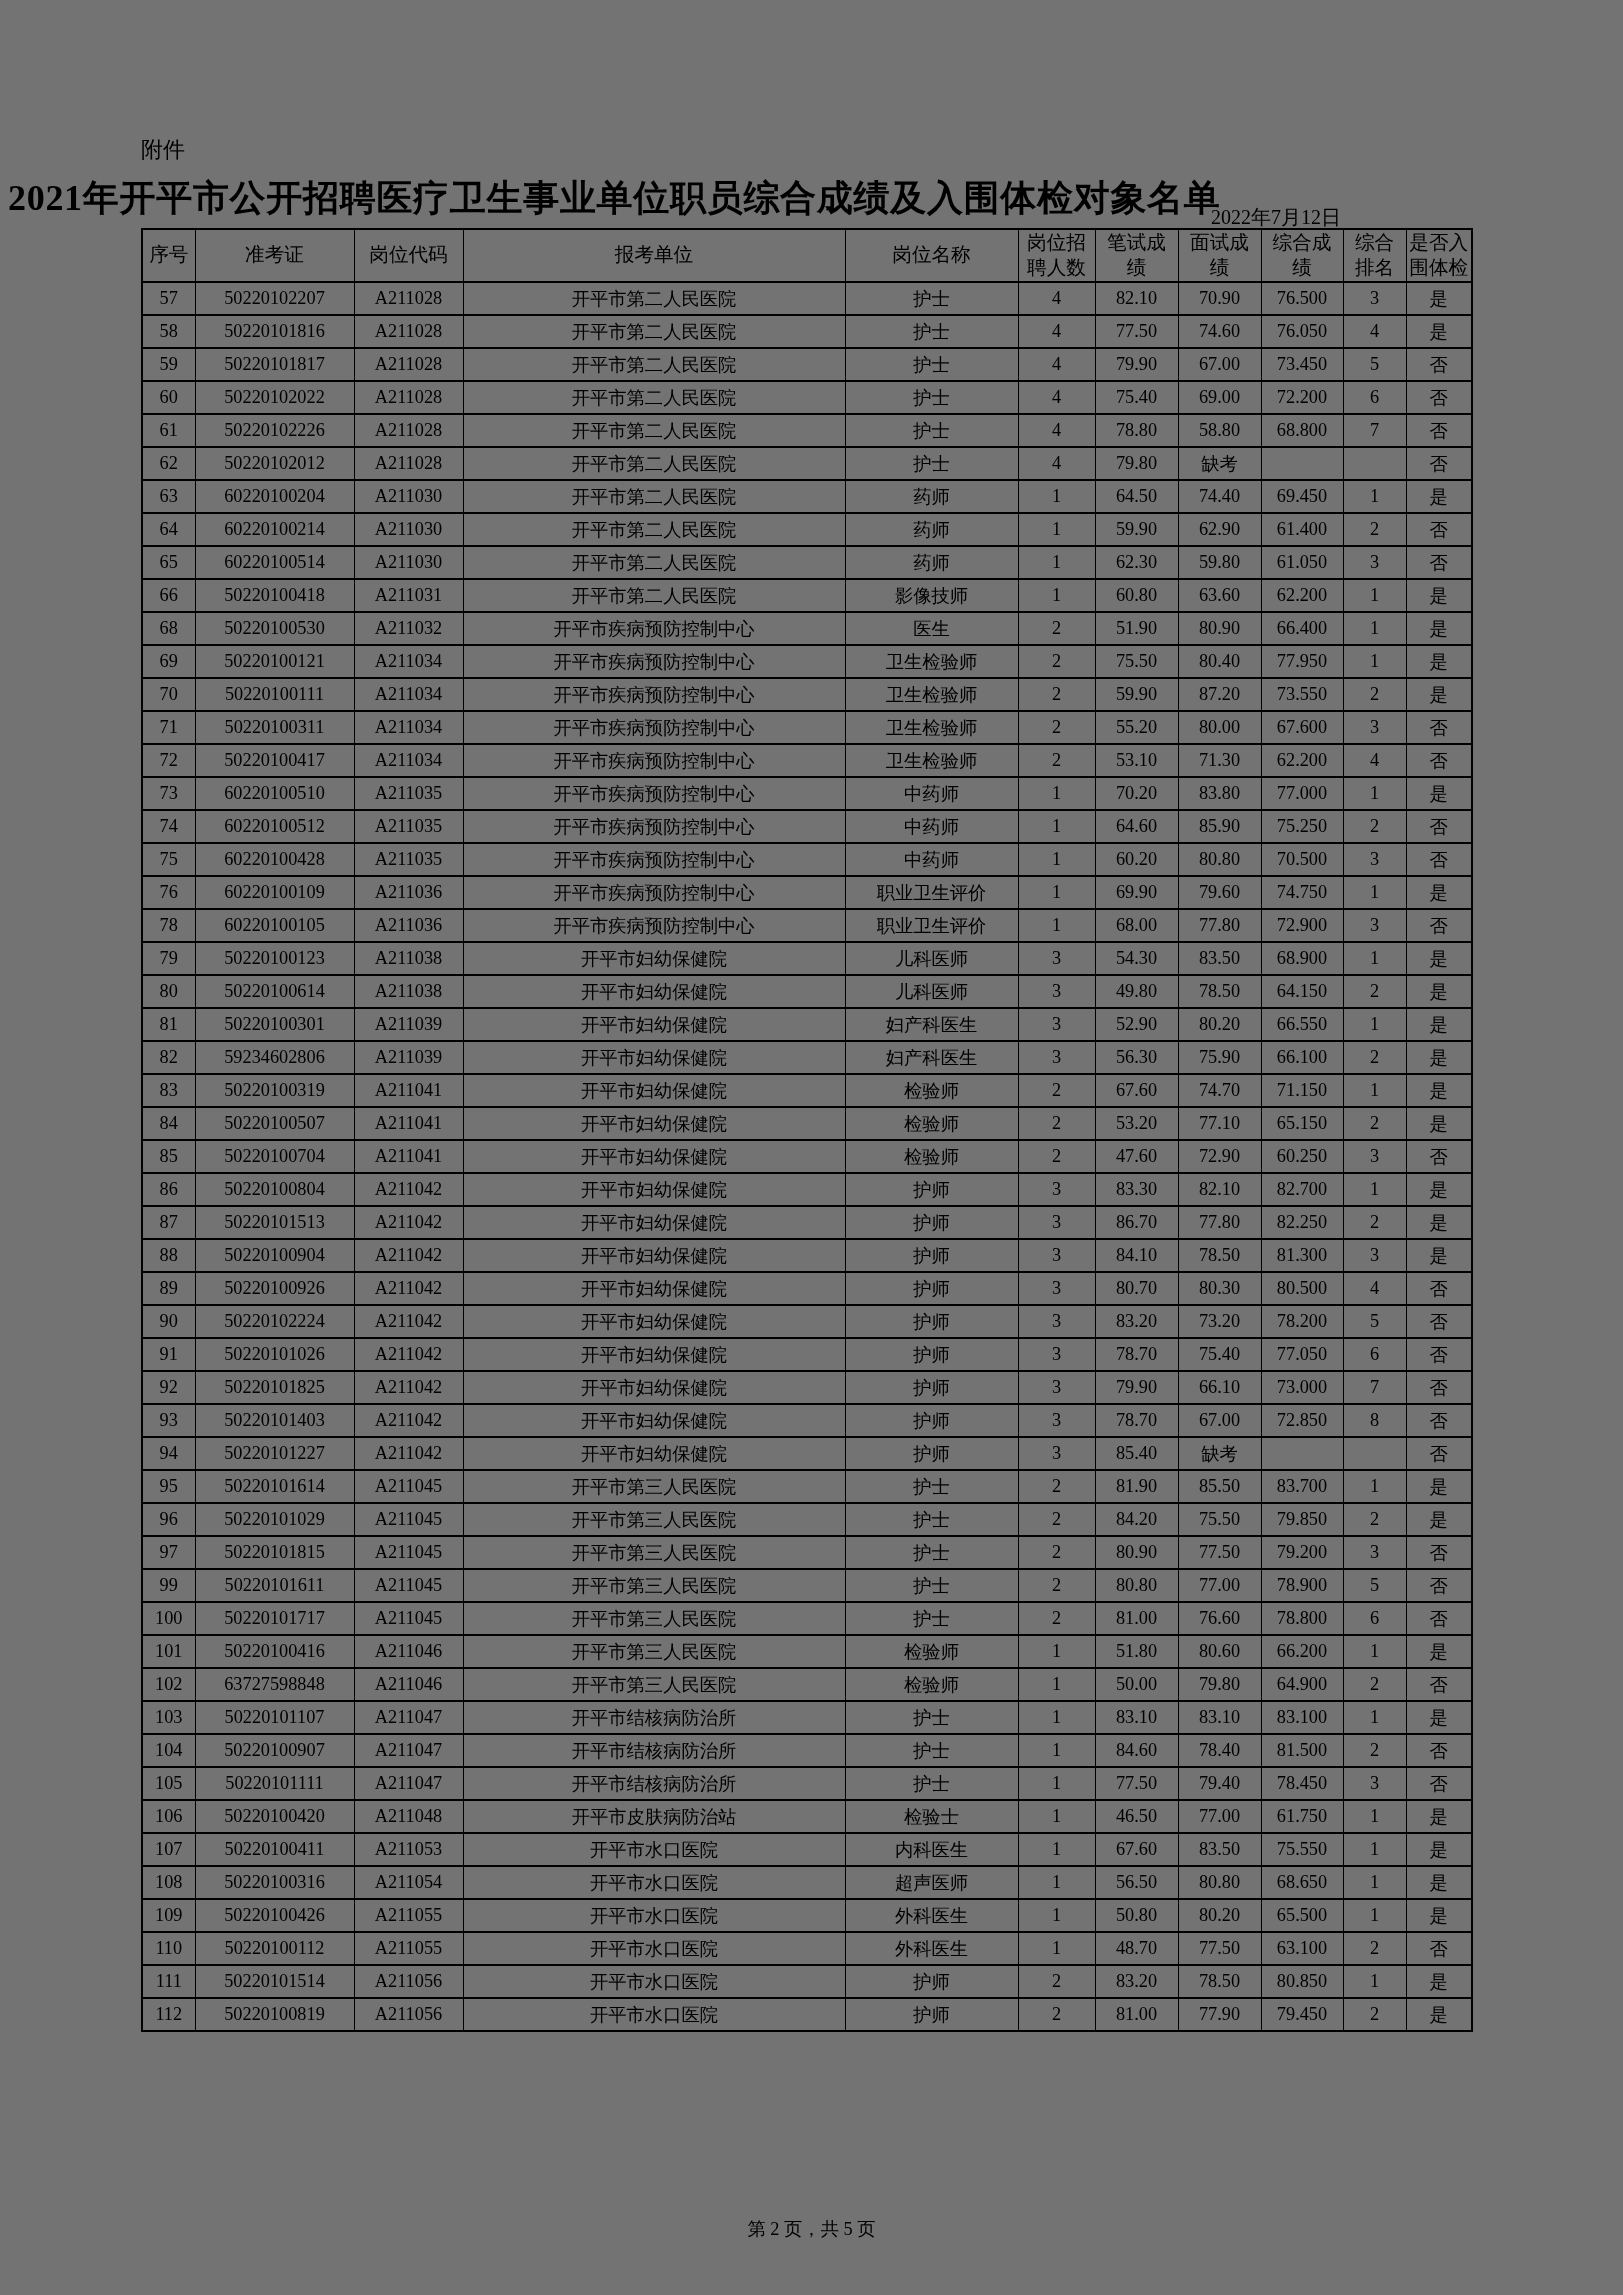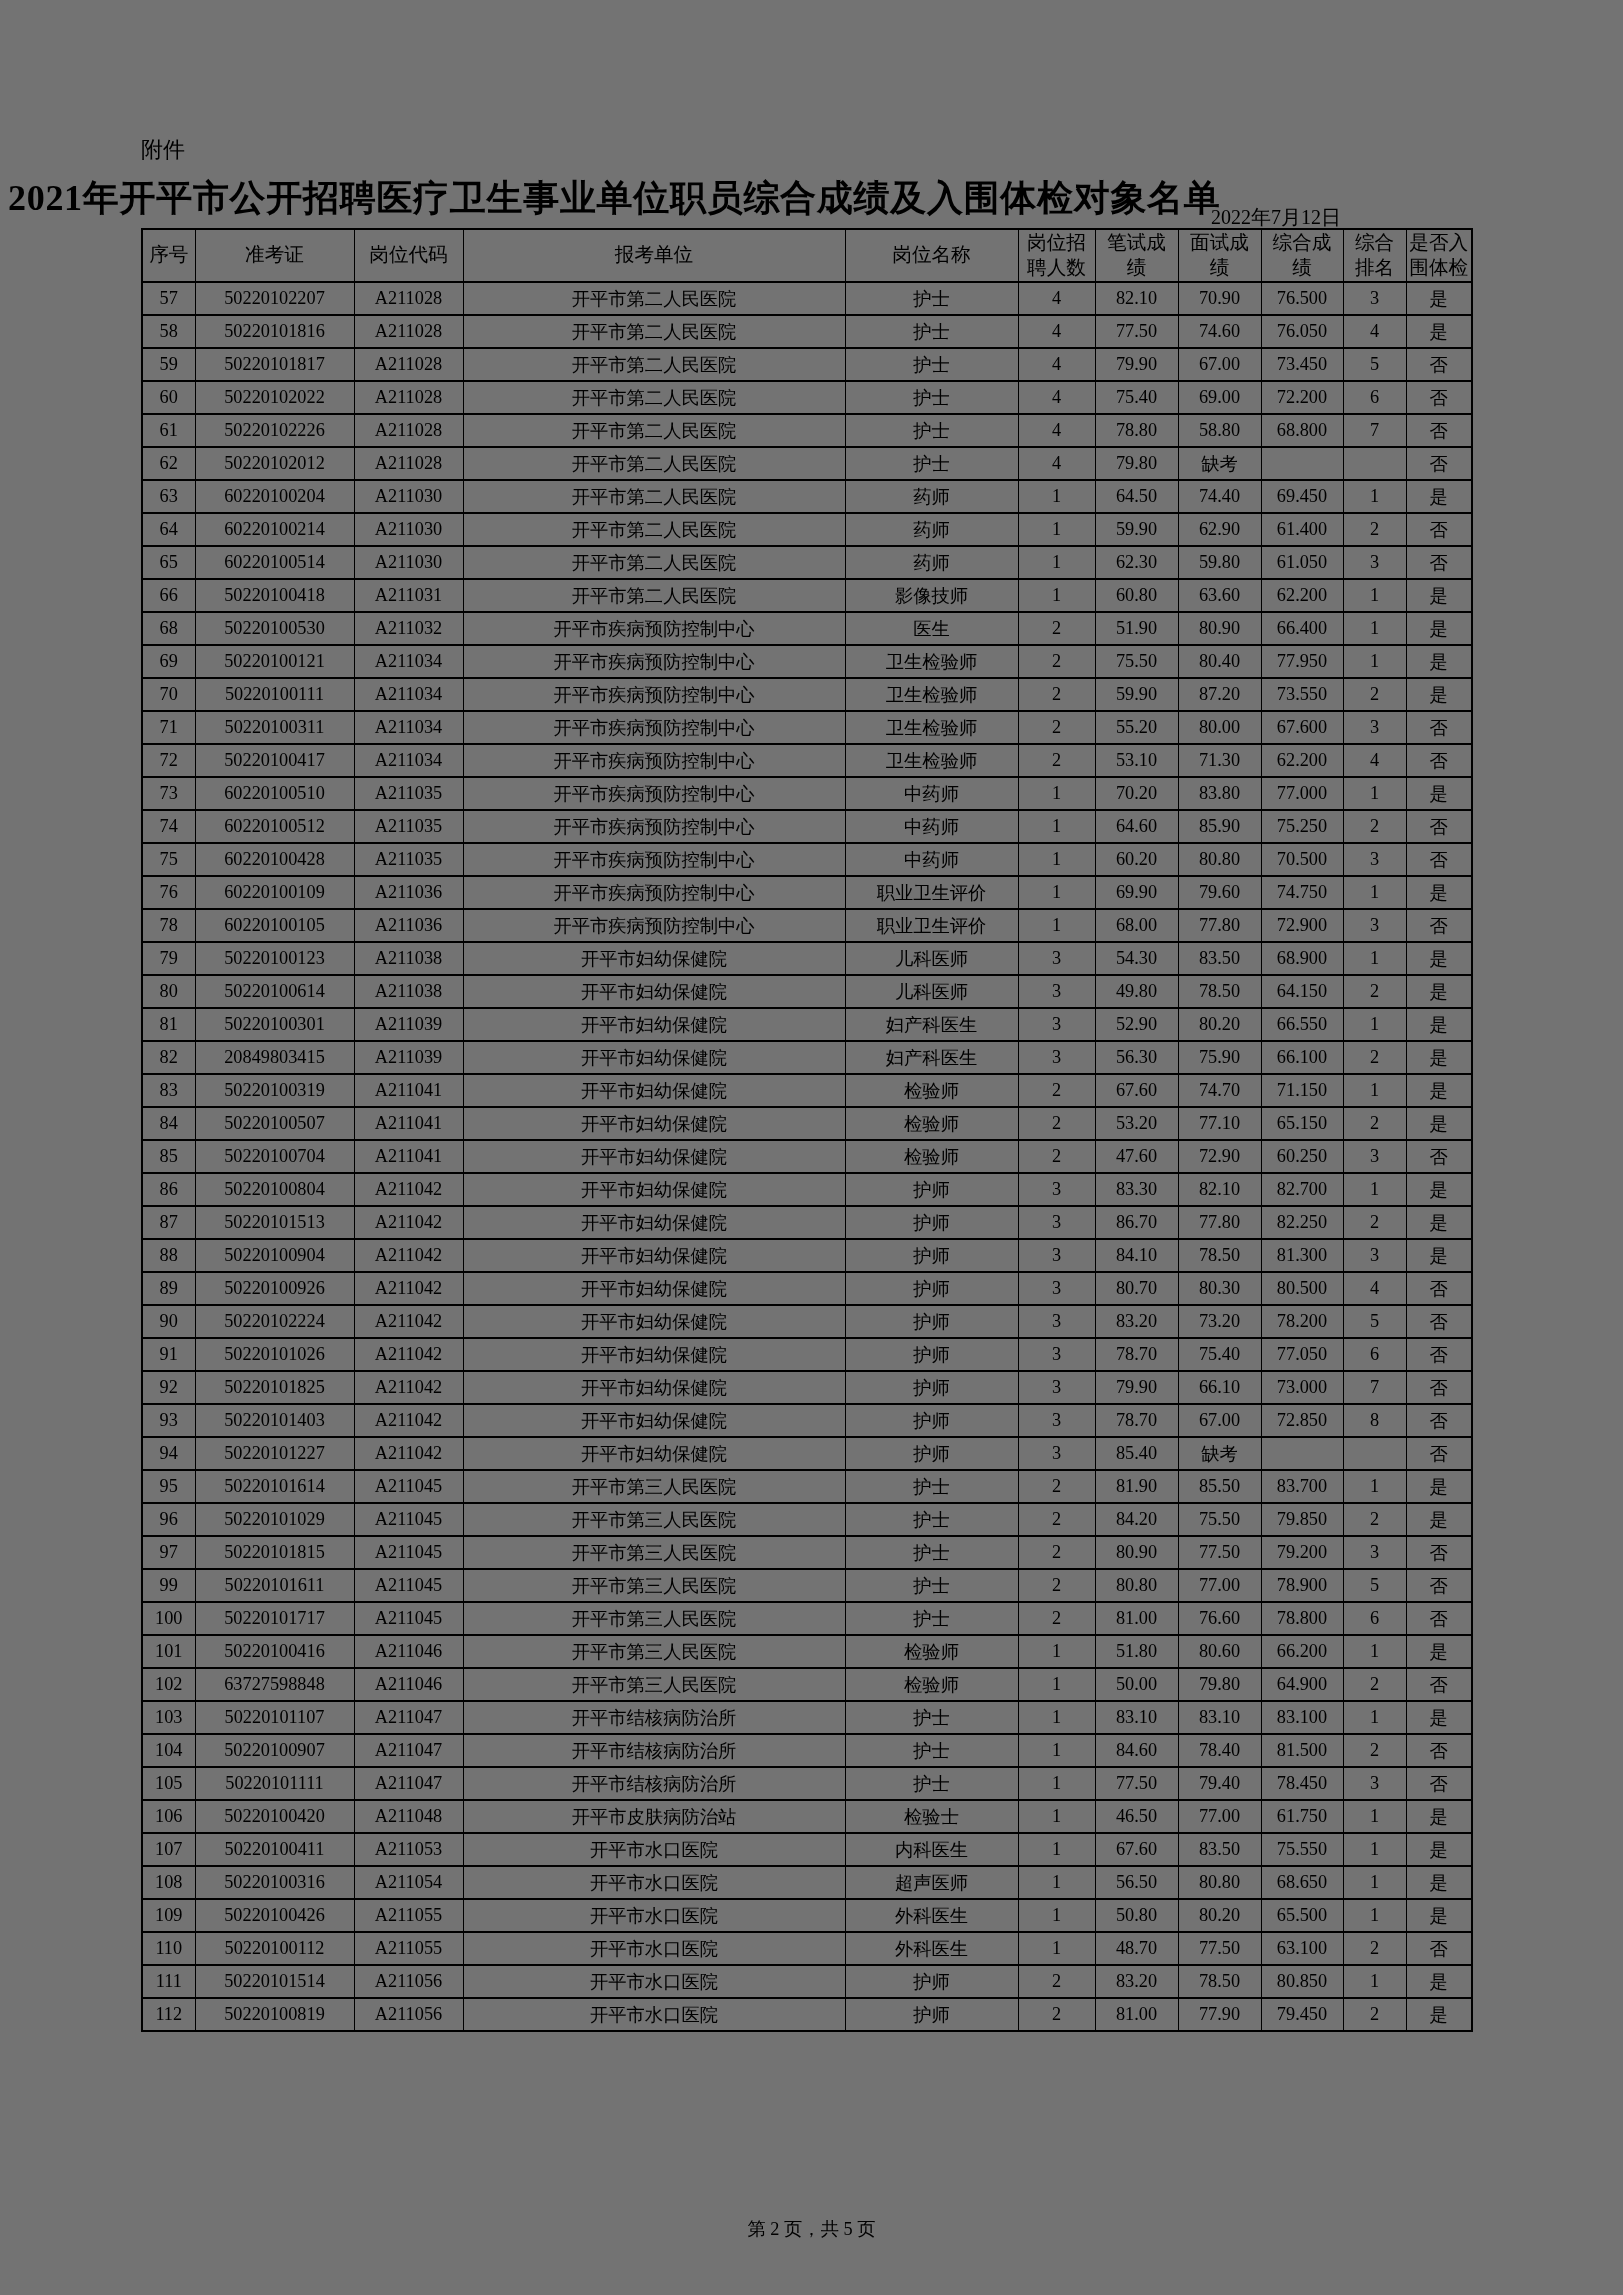--- a/index.html
+++ b/index.html
@@ -427,21 +427,21 @@
           <td>妇产科医生</td>
           <td>3</td>
           <td>52.90</td>
           <td>80.20</td>
           <td>66.550</td>
           <td>1</td>
           <td>是</td>
         </tr>
         <tr>
           <td>82</td>
-          <td>20849803415</td>
+          <td>59234602806</td>
           <td>A211039</td>
           <td>开平市妇幼保健院</td>
           <td>妇产科医生</td>
           <td>3</td>
           <td>56.30</td>
           <td>75.90</td>
           <td>66.100</td>
           <td>2</td>
           <td>是</td>
         </tr>

